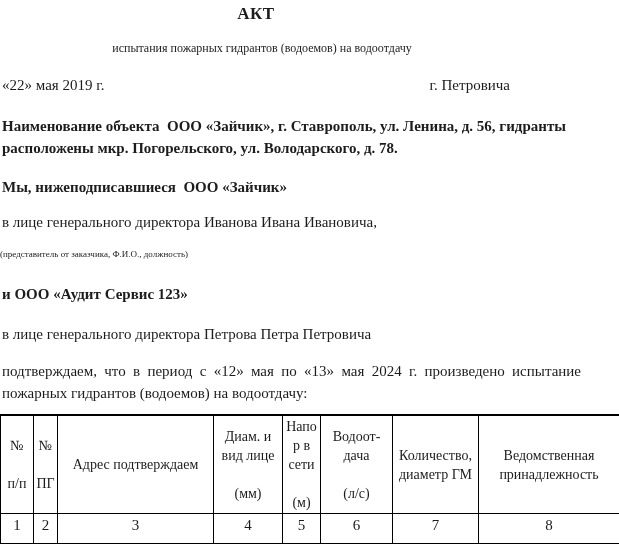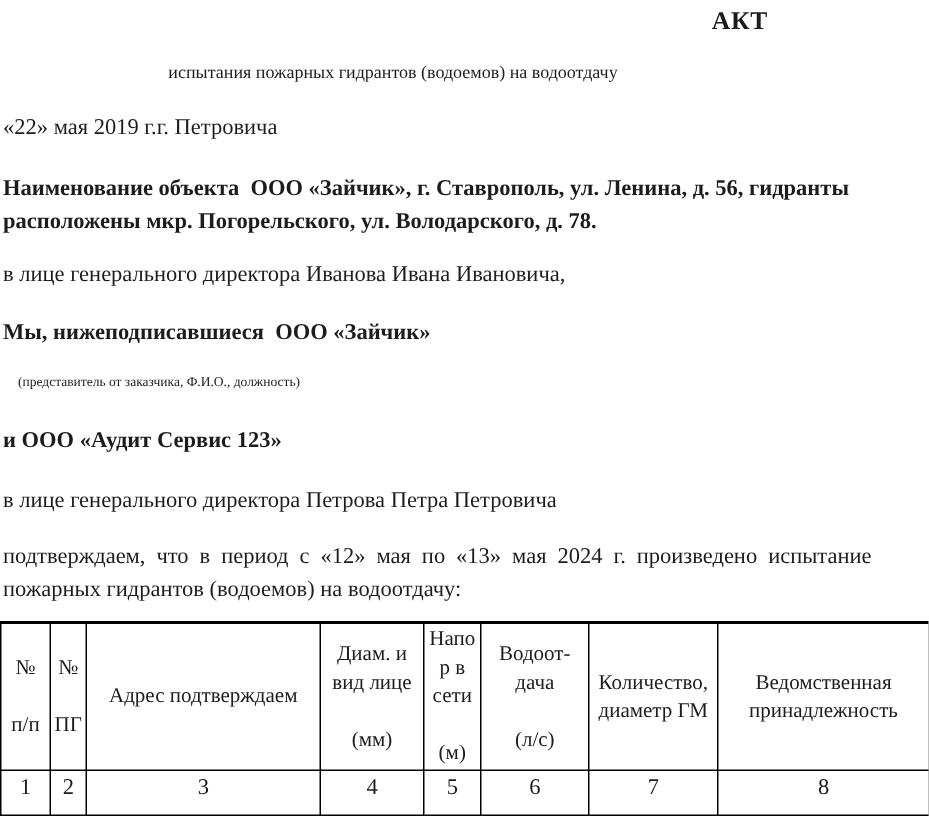--- a/index.html
+++ b/index.html
@@ -16,56 +16,57 @@
   }
   .doc {
     position: relative;
     width: 619px;
     height: 553px;
     overflow: hidden;
   }
   .title {
     margin: 4px 0 0 0;
     width: 512px;
-    text-align: right;
+    text-align: center;
     font-size: 17px;
     font-weight: bold;
     line-height: 20px;
     letter-spacing: 0.5px;
   }
   .subtitle {
     margin: 14px 0 0 0;
     width: 524px;
     text-align: center;
     font-size: 12px;
     line-height: 21px;
   }
   .date-row {
     margin: 16px 0 0 2px;
     width: 508px;
     display: flex;
+    justify-content: space-between;
     font-size: 15px;
     line-height: 20px;
   }
   .p {
     margin: 0 38px 0 2px;
     font-size: 15px;
     line-height: 22px;
   }
   .pre { white-space: pre-wrap; }
   .bold { font-weight: bold; }
   .justify { text-align: justify; }
   .mt-object { margin-top: 20px; }
   .mt-we { margin-top: 17px; }
   .mt-dir1 { margin-top: 13px; }
   .mt-contr { margin-top: 23px; }
   .mt-dir2 { margin-top: 18px; }
   .mt-confirm { margin-top: 15px; }
   .caption {
-    margin: 0 0 0 12px;
+    margin: 0 0 0 0;
     font-size: 9px;
     line-height: 12px;
     color: #222222;
   }
   .mt-cap1 { margin-top: 15px; }
   .mt-cap2 { margin-top: 13px; }
   .act-table {
     margin-top: 10px;
     width: 619px;
     border-collapse: collapse;
@@ -105,23 +106,23 @@
 
   <p class="subtitle">испытания пожарных гидрантов (водоемов) на водоотдачу</p>
 
   <div class="date-row">
     <span>«22» мая 2019 г.</span>
     <span>г. Петровича</span>
   </div>
 
   <p class="p pre bold mt-object">Наименование объекта  ООО «Зайчик», г. Ставрополь, ул. Ленина, д. 56, гидранты расположены мкр. Погорельского, ул. Володарского, д. 78.</p>
 
+  <p class="p pre bold mt-we">Мы, нижеподписавшиеся  ООО «Зайчик»</p>
+
   <p class="p mt-dir1">в лице генерального директора Иванова Ивана Ивановича,</p>
-
-  <p class="p pre bold mt-we">Мы, нижеподписавшиеся  ООО «Зайчик»</p>
 
   <p class="caption mt-cap1">(представитель от заказчика, Ф.И.О., должность)</p>
 
   <p class="p bold mt-contr">и ООО «Аудит Сервис 123»</p>
 
 
   <p class="p mt-dir2">в лице генерального директора Петрова Петра Петровича</p>
 
   <p class="p justify mt-confirm">подтверждаем, что в период с «12» мая по «13» мая 2024 г. произведено испытание пожарных гидрантов (водоемов) на водоотдачу:</p>
 

